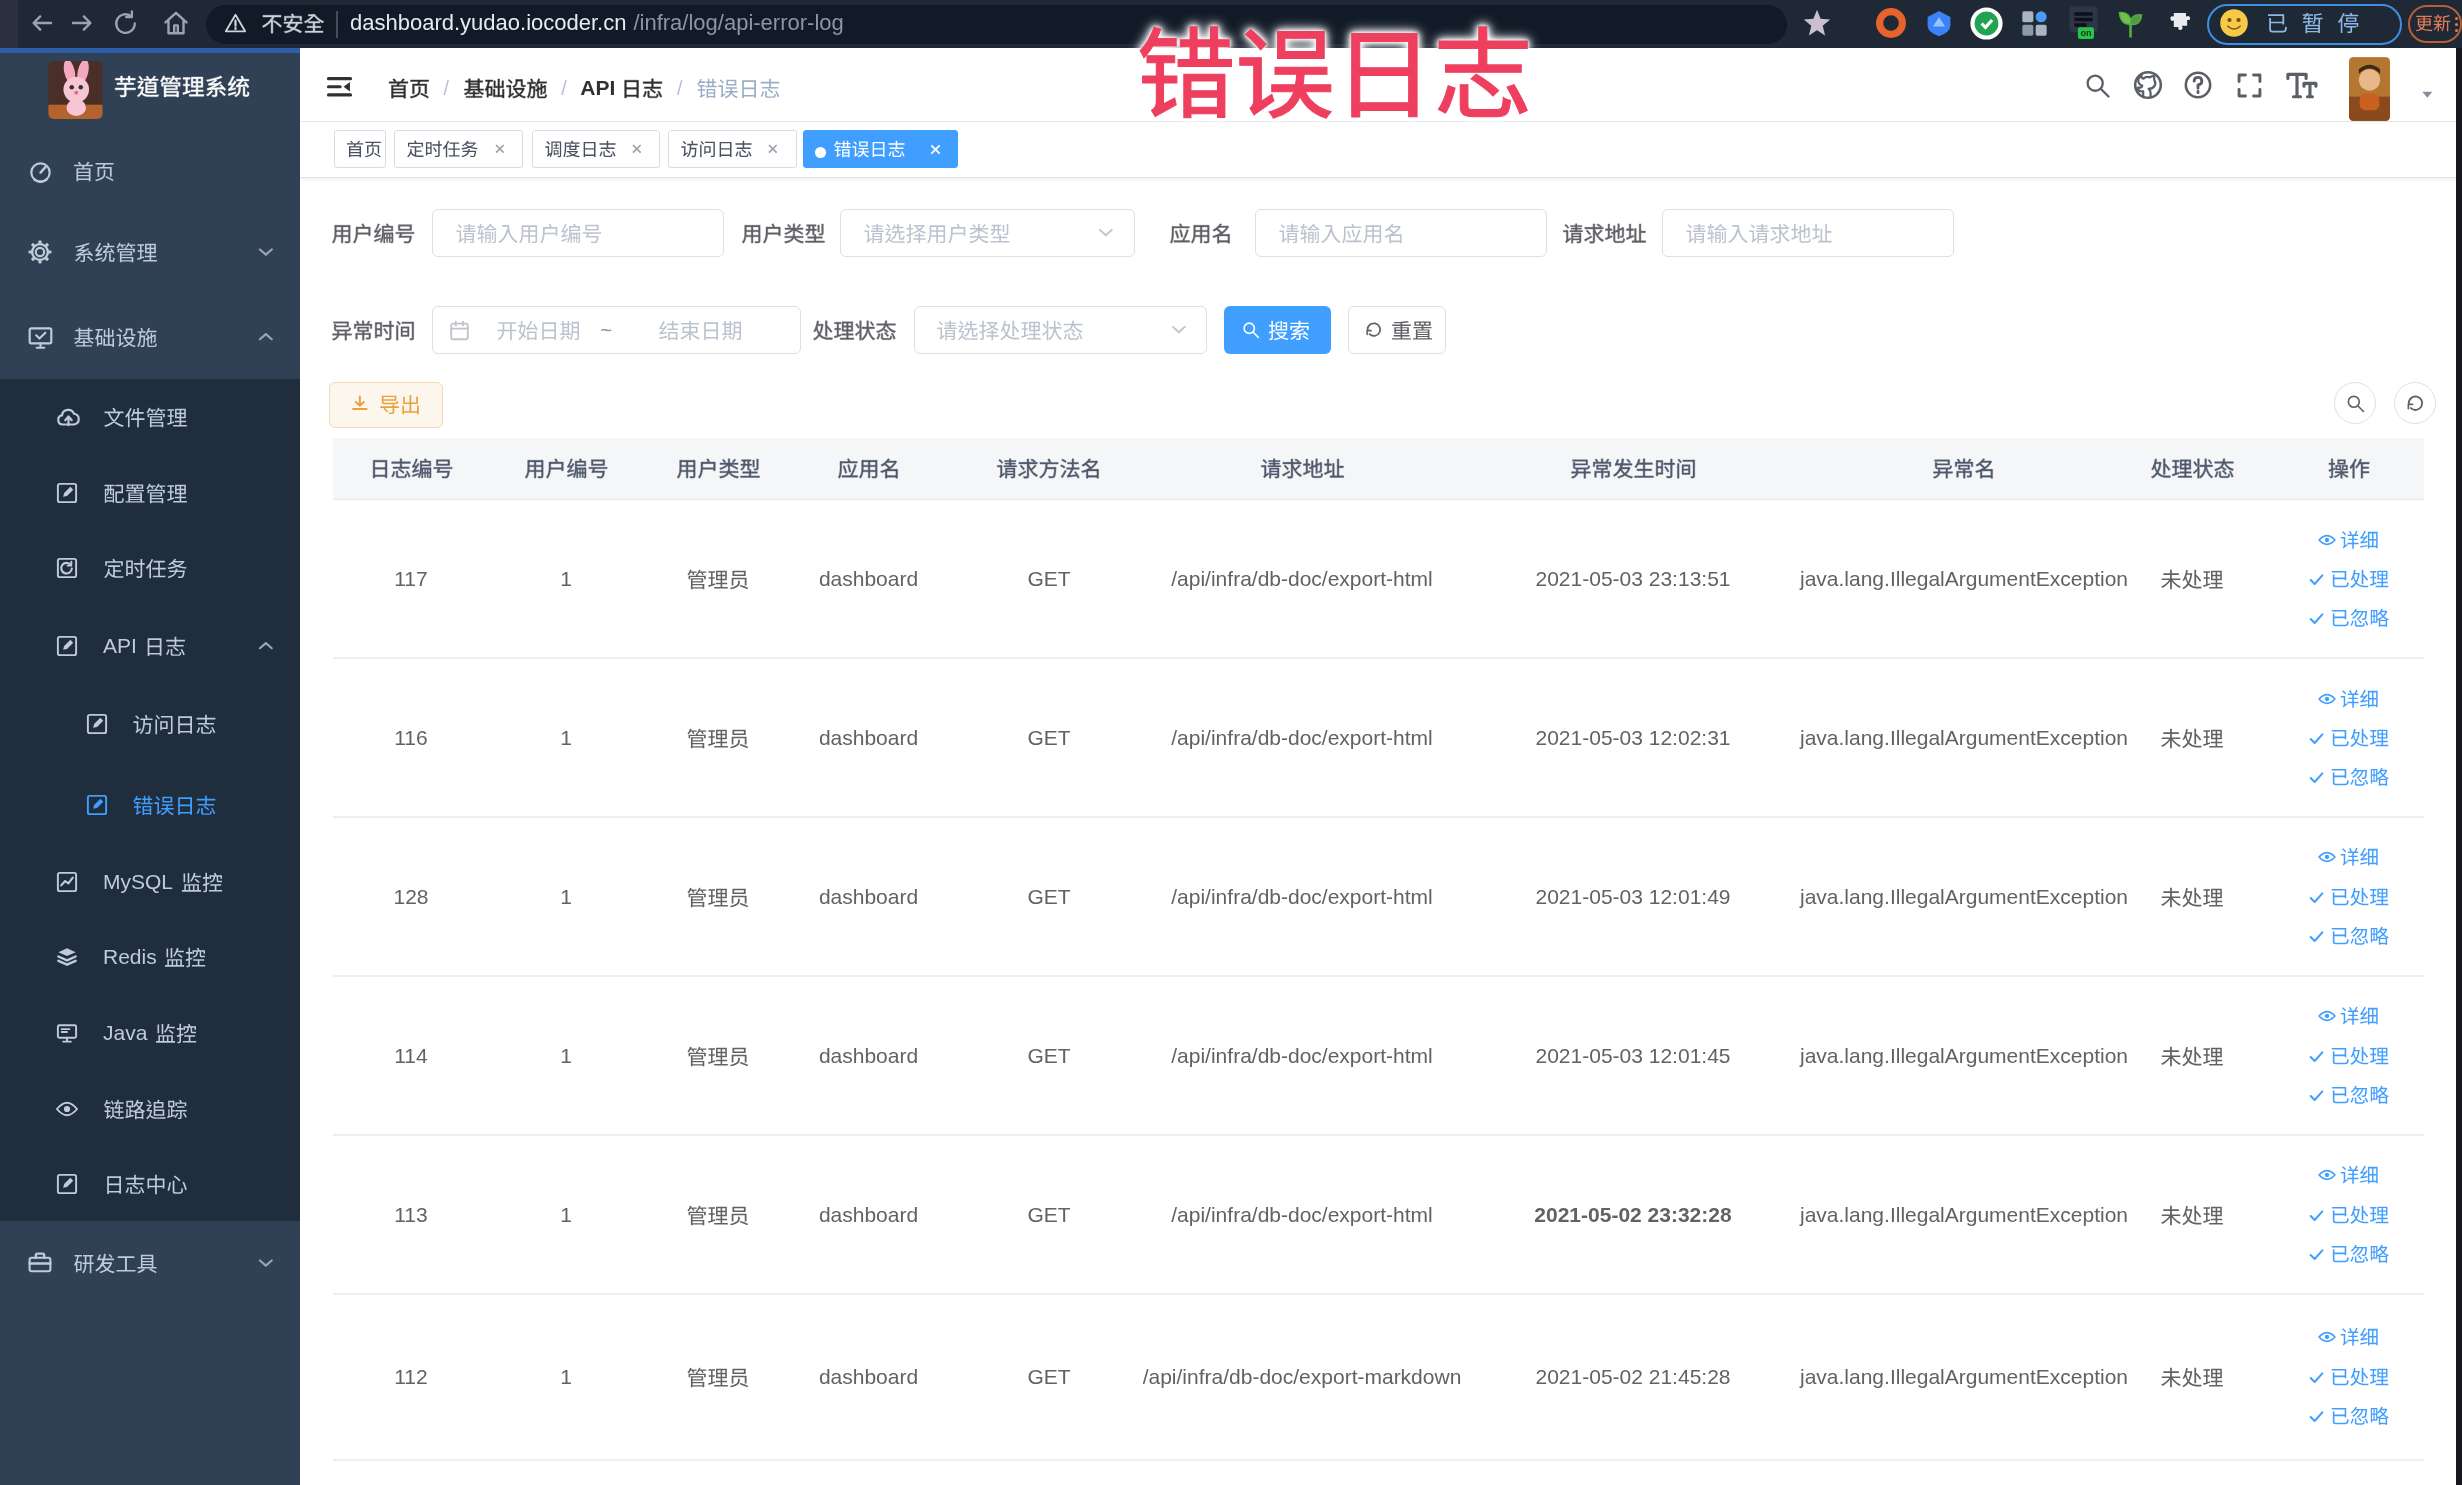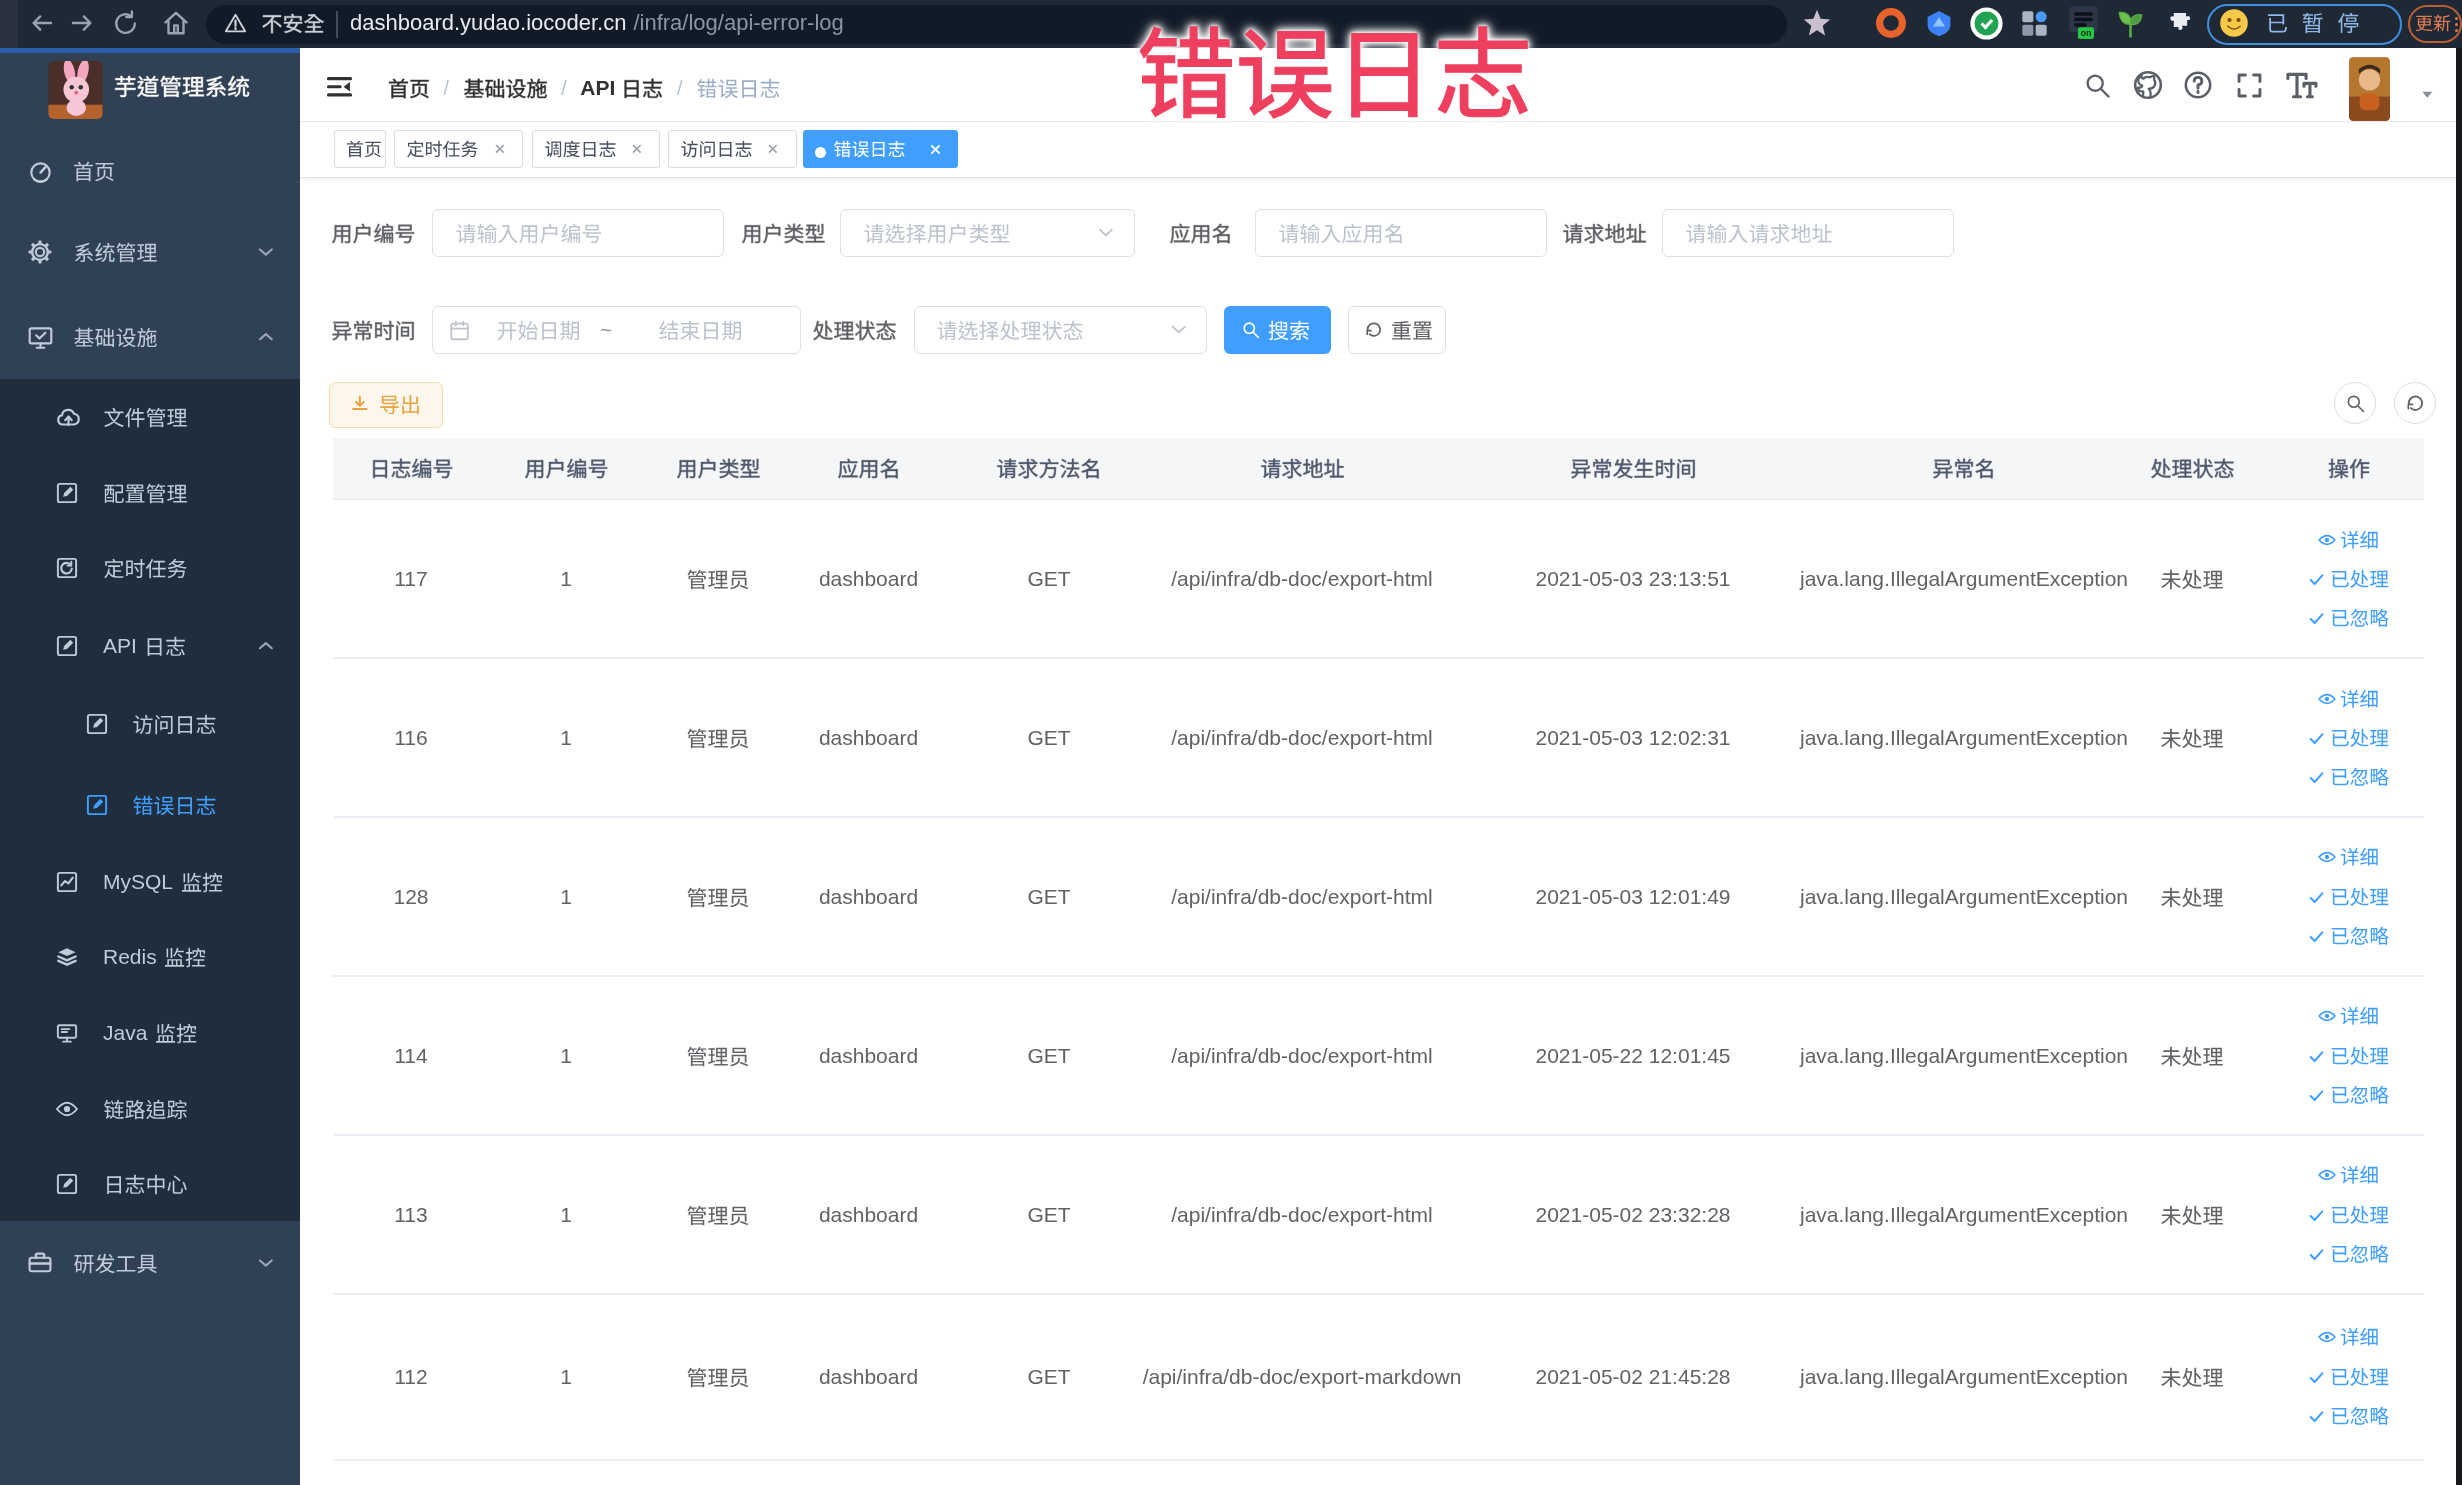--- a/index.html
+++ b/index.html
@@ -1106,21 +1106,21 @@
 <div class="t" style="left:793px;top:1041px;height:30px;width:151px;justify-content:center;">
     <span style="font-size:21px;color:#606266;">dashboard</span>
   </div>
 <div class="t" style="left:943px;top:1041px;height:30px;width:212px;justify-content:center;">
     <span style="font-size:21px;color:#606266;">GET</span>
   </div>
 <div class="t" style="left:1155px;top:1041px;height:30px;width:294px;justify-content:center;">
     <span style="font-size:21px;color:#606266;">/api/infra/db-doc/export-html</span>
   </div>
 <div class="t" style="left:1449px;top:1041px;height:30px;width:368px;justify-content:center;">
-    <span style="font-size:21px;color:#606266;">2021-05-22 12:01:45</span>
+    <span style="font-size:21px;color:#606266;">2021-05-03 12:01:45</span>
   </div>
 <div class="t" style="left:1817px;top:1041px;height:30px;width:294px;justify-content:center;">
     <span style="font-size:21px;color:#606266;">java.lang.IllegalArgumentException</span>
   </div>
 <div class="t" style="left:2111px;top:1041px;height:30px;width:162px;justify-content:center;">
     <svg class="z" style="color:#606266" width="64" height="21" viewBox="0 0 3000 1000">
       <use href="#c672a"></use>
       <use href="#c5904" x="1000"></use>
       <use href="#c7406" x="2000"></use>
     </svg>
@@ -1171,21 +1171,21 @@
   </div>
 <div class="t" style="left:793px;top:1200px;height:30px;width:151px;justify-content:center;">
     <span style="font-size:21px;color:#606266;">dashboard</span>
   </div>
 <div class="t" style="left:943px;top:1200px;height:30px;width:212px;justify-content:center;">
     <span style="font-size:21px;color:#606266;">GET</span>
   </div>
 <div class="t" style="left:1155px;top:1200px;height:30px;width:294px;justify-content:center;">
     <span style="font-size:21px;color:#606266;">/api/infra/db-doc/export-html</span>
   </div>
-<div class="t" style="left:1449px;top:1200px;height:30px;width:368px;justify-content:center;">
+<div class="t" style="left:1449px;top:1200px;height:30px;width:368px;justify-content:center;font-weight:bold;">
     <span style="font-size:21px;color:#606266;">2021-05-02 23:32:28</span>
   </div>
 <div class="t" style="left:1817px;top:1200px;height:30px;width:294px;justify-content:center;">
     <span style="font-size:21px;color:#606266;">java.lang.IllegalArgumentException</span>
   </div>
 <div class="t" style="left:2111px;top:1200px;height:30px;width:162px;justify-content:center;">
     <svg class="z" style="color:#606266" width="64" height="21" viewBox="0 0 3000 1000">
       <use href="#c672a"></use>
       <use href="#c5904" x="1000"></use>
       <use href="#c7406" x="2000"></use>

